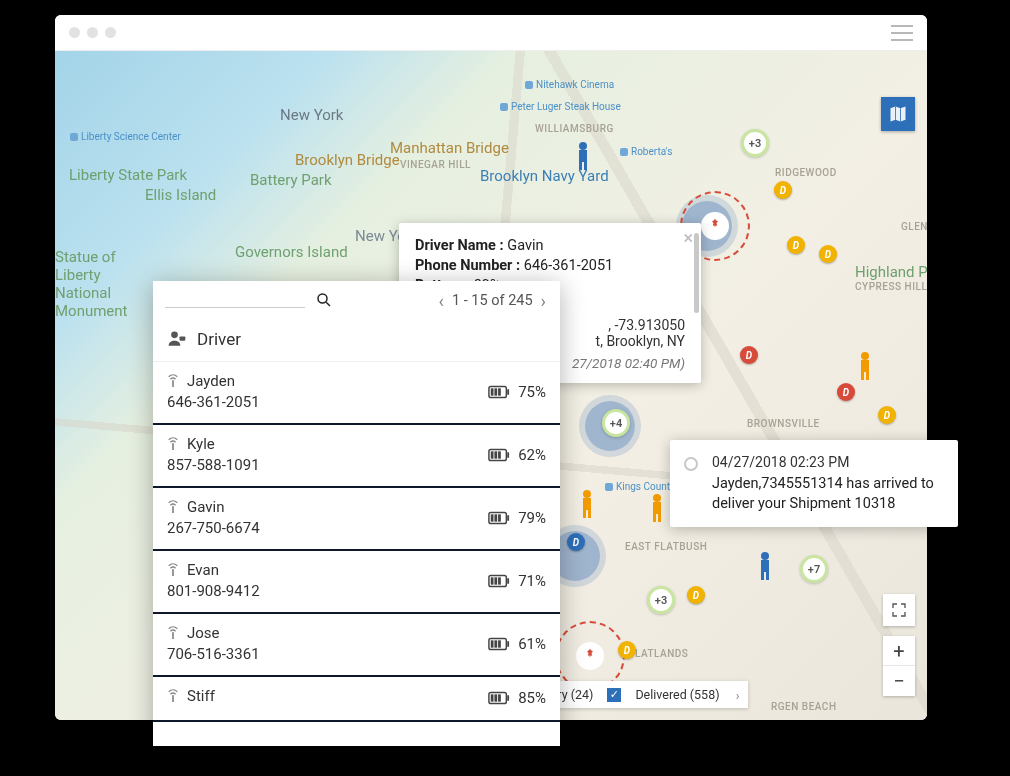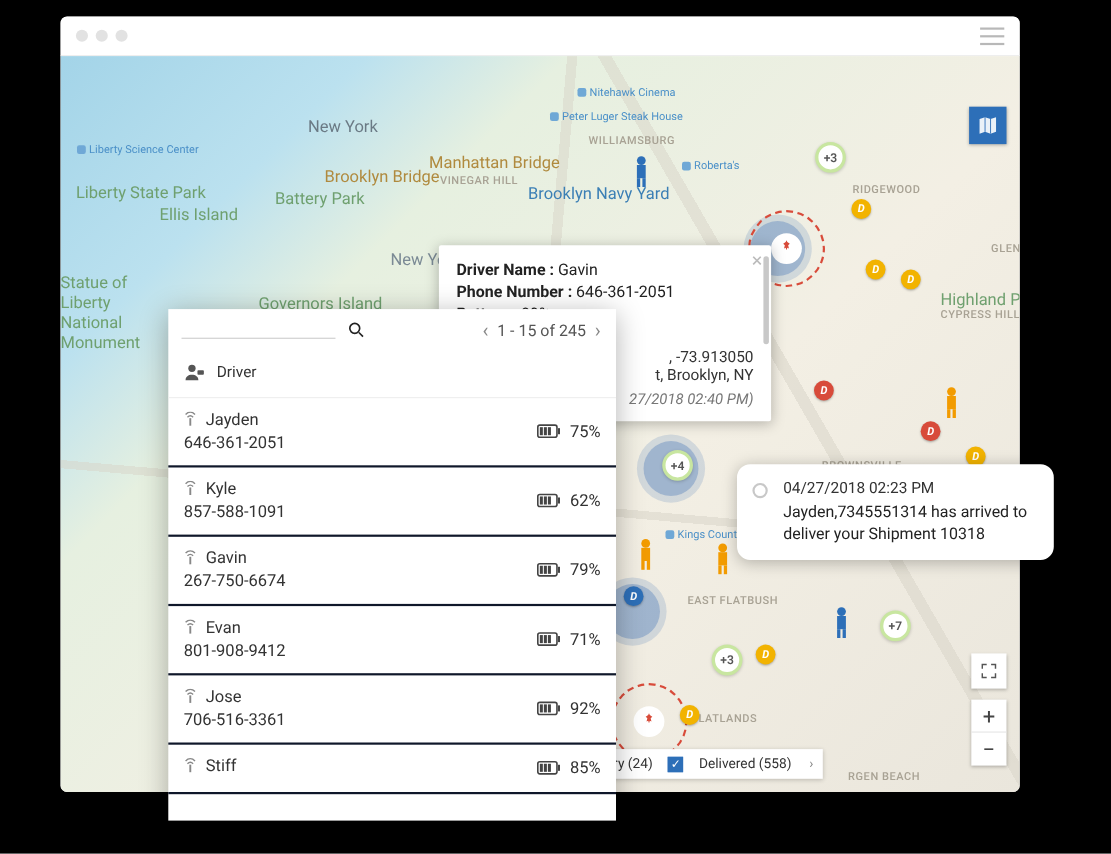--- a/index.html
+++ b/index.html
@@ -49,30 +49,30 @@
   .info-popup .sub { font-size:14px; color:#333; }
   .info-popup .ts { font-size:13.5px; color:#777; font-style:italic; margin-top:6px; }
 
   
   .driver-panel { position:absolute; top:281px; left:153px; width:407px; height:465px; background:#fff; box-shadow:0 4px 24px rgba(0,0,0,0.3); z-index:5; }
   .dp-head { height:38px; display:flex; align-items:center; padding:0 12px; gap:10px; }
   .dp-search-line { flex:0 0 140px; height:1px; border-bottom:1px solid #ccc; margin-top:14px; }
   .dp-searchicon { color:#222; }
   .dp-pager { margin-left:auto; display:flex; align-items:center; gap:6px; font-size:14.5px; color:#555; }
   .dp-pager .chev { color:#888; cursor:pointer; padding:0 2px; font-size:18px; }
-  .dp-title { padding:10px 14px 12px; display:flex; align-items:center; gap:10px; font-size:14px; color:#333; border-bottom:1px solid #eee; }
+  .dp-title { padding:10px 14px 12px; display:flex; align-items:center; gap:10px; font-size:17px; color:#333; border-bottom:1px solid #eee; }
   .dp-rows { }
   .dp-row { display:flex; align-items:center; padding:10px 14px 12px; border-bottom:2px solid #0f172a; cursor:pointer; }
   .dp-left { flex:1; }
   .dp-name { display:flex; align-items:center; gap:8px; font-size:15px; color:#333; margin-bottom:3px; }
   .dp-phone { font-size:15px; color:#333; }
   .dp-right { display:flex; align-items:center; gap:8px; font-size:15px; color:#333; }
 
   
-  .notif { position:absolute; top:422px; left:670px; width:288px; background:#fff; box-shadow:0 2px 14px rgba(0,0,0,0.25); padding:14px 16px 14px 42px; border-radius:12px; z-index:4; }
+  .notif { position:absolute; top:440px; left:670px; width:288px; background:#fff; box-shadow:0 2px 14px rgba(0,0,0,0.25); padding:14px 16px 14px 42px; border-radius:2px; z-index:4; }
   .notif-dot { position:absolute; left:14px; top:17px; width:14px; height:14px; border:2px solid #c8c8c8; border-radius:50%; }
   .notif-ts { font-size:14px; color:#333; margin-bottom:4px; }
   .notif-msg { font-size:14.5px; color:#222; line-height:1.35; }
 
   
   .legend { position:absolute; bottom:12px; left:420px; background:#fff; padding:6px 28px 6px 10px; box-shadow:0 1px 4px rgba(0,0,0,0.2); display:flex; align-items:center; gap:14px; font-size:12.5px; color:#333; }
   .legend .chk { width:14px; height:14px; border:1px solid #888; display:inline-flex; align-items:center; justify-content:center; font-size:11px; }
   .legend .chk.on { background:#2d6fb8; border-color:#2d6fb8; color:#fff; }
   .legend-arrow { position:absolute; right:8px; top:50%; transform:translateY(-50%); color:#888; }
 
@@ -113,21 +113,21 @@
     <div class="map-label hood" style="top:230px;left:800px;">CYPRESS HILLS</div>
     <div class="map-label" style="top:212px;left:800px;color:#6fa06f;">Highland Park</div>
     <div class="map-label hood" style="top:367px;left:692px;">BROWNSVILLE</div>
     <div class="map-label hood" style="top:490px;left:570px;">EAST FLATBUSH</div>
     <div class="map-label hood" style="top:597px;left:574px;">FLATLANDS</div>
     <div class="map-label hood" style="top:650px;left:716px;">RGEN BEACH</div>
     <div class="map-label hood" style="top:108px;left:345px;">VINEGAR HILL</div>
     <div class="map-label" style="top:116px;left:425px;color:#3b7fb5;">Brooklyn Navy Yard</div>
     <div class="map-label" style="top:115px;left:14px;color:#6fa06f;">Liberty State Park</div>
     <div class="map-label" style="top:135px;left:90px;color:#6fa06f;">Ellis Island</div>
-    <div class="map-label" style="top:216px;left:180px;color:#6fa06f;">Governors Island</div>
+    <div class="map-label" style="top:192px;left:180px;color:#6fa06f;">Governors Island</div>
     <div class="map-label" style="top:197px;left:0px;color:#6fa06f;width:90px;white-space:normal;">Statue of Liberty National Monument</div>
     <div class="poi" style="top:80px;left:15px;">Liberty Science Center</div>
     <div class="poi" style="top:28px;left:470px;">Nitehawk Cinema</div>
     <div class="poi" style="top:50px;left:445px;">Peter Luger Steak House</div>
     <div class="poi" style="top:95px;left:565px;">Roberta's</div>
     <div class="poi" style="top:430px;left:550px;">Kings County Hospital</div>
     <div class="map-label" style="top:88px;left:335px;color:#b08a3e;">Manhattan Bridge</div>
     <div class="map-label" style="top:100px;left:240px;color:#b08a3e;">Brooklyn Bridge</div>
     <div class="map-label" style="top:120px;left:195px;color:#6fa06f;">Battery Park</div>
     <div class="map-label" style="top:176px;left:300px;color:#7b8a95;">New York Transit Museu</div>
@@ -358,21 +358,21 @@
           <div class="dp-phone">706-516-3361</div>
         </div>
         <div class="dp-right">
           <svg class="i-bat" viewBox="0 0 24 14">
             <rect x="1" y="1" width="19" height="12" rx="2" fill="none" stroke="#444" stroke-width="1.6"></rect>
             <rect x="21" y="4" width="2" height="6" fill="#444"></rect>
             <rect x="3" y="3" width="3" height="8" fill="#444"></rect>
             <rect x="7" y="3" width="3" height="8" fill="#444"></rect>
             <rect x="11" y="3" width="3" height="8" fill="#444"></rect>
           </svg>
-          <span>92%</span>
+          <span>61%</span>
         </div>
       </div>
       <div class="dp-row">
         <div class="dp-left">
           <div class="dp-name">
             <svg class="i-sig" viewBox="0 0 14 16">
               <path fill="none" stroke="#888" stroke-width="1.5" d="M2 3c3-3 7-3 10 0M4 6c2-2 4-2 6 0"></path>
               <rect x="6" y="7" width="2" height="8" fill="#888"></rect>
             </svg>
             <span>Stiff</span>

